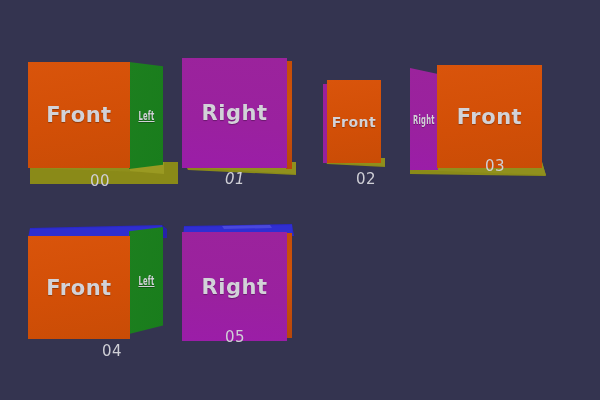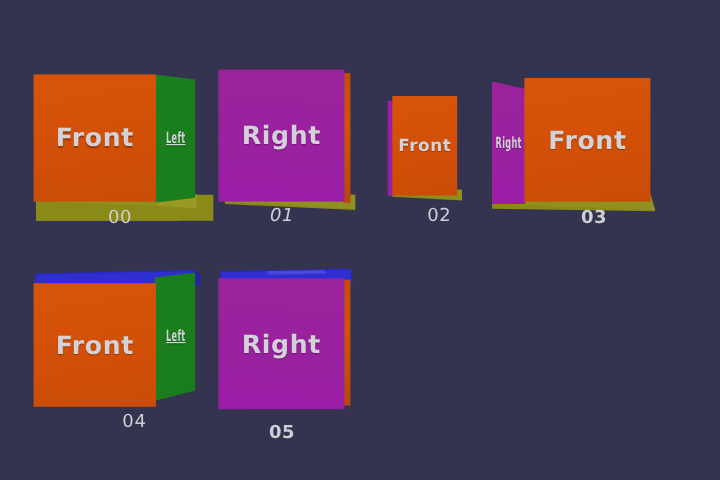--- a/index.html
+++ b/index.html
@@ -139,21 +139,21 @@
     </svg>
 
     <div class="face face-right-purple" style="left:0px; top:6px; width:28px; height:102px;
                 clip-path: polygon(0 0, 100% 6%, 100% 100%, 0 100%);">
       <span class="txt-side">Right</span>
     </div>
 
     <div class="face face-front-orange" style="left:27px; top:3px; width:105px; height:103px;">
       <span class="txt-front">Front</span>
     </div>
-    <div class="label" style="left:65px; top:110px; width:40px;font-weight:bold;">03</div>
+    <div class="label" style="left:65px; top:95px; width:40px;">03</div>
   </div>
 
   <div class="cube" style="left:28px; top:222px; width:150px; height:135px;">
 
     <svg class="edge-top-blue" style="left:0px; top:0px; width:150px; height:18px;" viewBox="0 0 150 18">
       <polygon points="0,16 2,6 134,3 134,16" fill="#2a28c8"></polygon>
       <polygon points="2,16 2,7 134,4 134,16" fill="#2f2ecf"></polygon>
       <polygon points="134,16 134,3 139,7 139,16" fill="#2623a8"></polygon>
     </svg>
 
@@ -174,16 +174,16 @@
       <polygon points="1,14 2,4 110,2 112,14" fill="#2a28c8"></polygon>
       <polygon points="2,14 2,5 110,3 110,14" fill="#302ed2"></polygon>
       <polygon points="40,4 88,3 90,6 42,7" fill="#4a48dd"></polygon>
     </svg>
 
     <div class="sliver-orange" style="left:104px; top:11px; width:6px; height:105px;"></div>
 
     <div class="face face-right-purple" style="left:0px; top:10px; width:105px; height:109px;">
       <span class="txt-right">Right</span>
     </div>
-    <div class="label" style="left:33px; top:129px; width:40px;font-weight:bold;">05</div>
+    <div class="label" style="left:33px; top:106px; width:40px;">05</div>
   </div>
 
 </div>
 
 </body></html>

